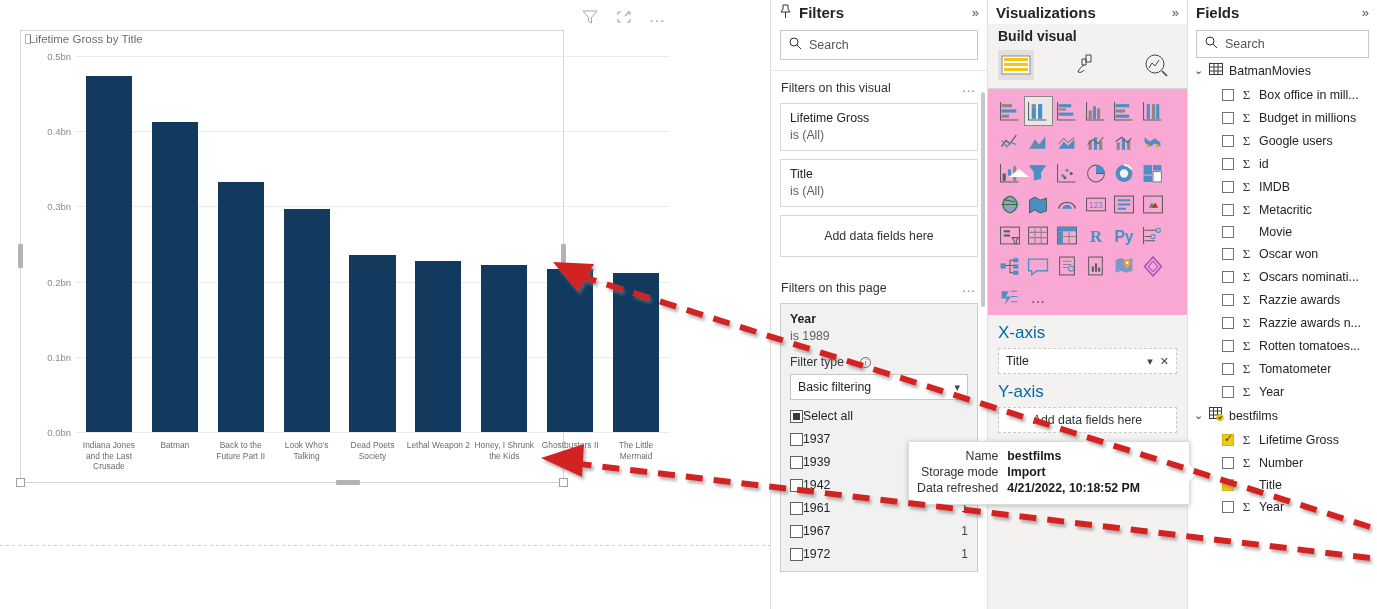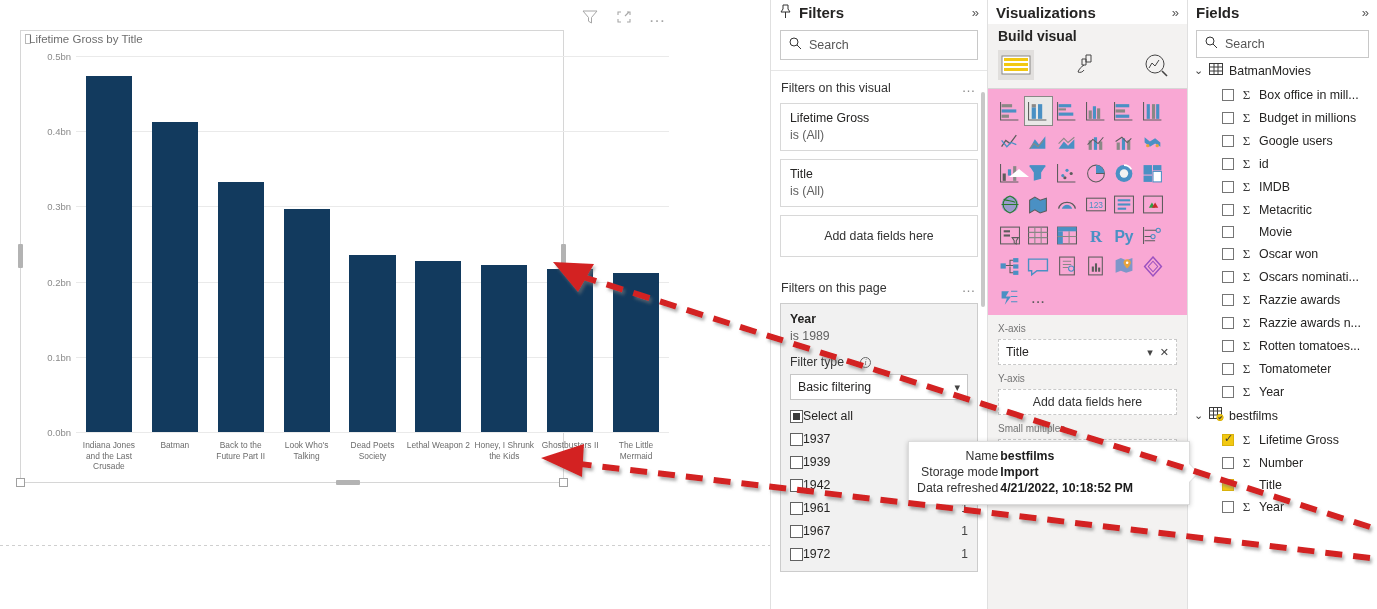--- a/index.html
+++ b/index.html
@@ -111,21 +111,21 @@
   .tab-btn { width:36px; height:30px; display:flex; align-items:center; justify-content:center; cursor:pointer; }
   .tab-btn.active { background:#e1dfdd; }
   .viz-arrow { width:0; height:0; border-left:10px solid transparent; border-right:10px solid transparent;
     border-bottom:8px solid #fff; position:absolute; left:21px; top:80px; }
   .viz-grid-wrap { border-top:1px solid #d6d6d6; margin:8px 0 0 0; padding:8px 20px 4px 8px; background:#f9a8d4; position:relative;text-align:center; }
   .viz-grid { display:grid; grid-template-columns:repeat(6,1fr); gap:3px 1px; }
   .viz-cell { height:28px; display:flex; align-items:center; justify-content:center; cursor:pointer; }
   .viz-cell.sel { outline:1px solid #8a8886; background:#e9e8e7; }
 
   .field-sect { padding:8px 10px 0 10px; }
-  .field-sect .fs-lbl { font-size:10px; color:#737373; }
+  .field-sect .fs-lbl { font-size:17px; color:#0369a1; }
   .well {
     margin-top:5px; height:26px; background:#fff; border:1px dashed #c9c9c9;
     display:flex; align-items:center; padding:0 7px; font-size:12.3px; color:#252423;
   }
   .well.empty { justify-content:center; color:#333; border:1px dashed #c9c9c9; }
   .well .wicons { margin-left:auto; display:flex; gap:7px; color:#444; font-size:11px; }
 
   
   #fields-pane { position:absolute; left:1188px; top:0; width:189px; height:609px; background:#fff; }
   .fld-search { margin:6px 8px 0 8px; height:28px; border:1px solid #c8c8c8; display:flex; align-items:center; padding:0 8px; gap:7px; }
@@ -141,21 +141,21 @@
   .fld-name { white-space:nowrap; overflow:hidden; text-overflow:ellipsis; }
 
   
   #tooltip {
     position:absolute; left:908px; top:441px; width:282px; height:64px;
     background:#fff; border:1px solid #dcdcdc; box-shadow:0 1px 5px rgba(0,0,0,.22);
     padding:6px 10px 6px 8px; z-index:40;
   }
   #tooltip table { border-collapse:collapse; font-size:12.3px; }
   #tooltip td { padding:1px 0; }
-  #tooltip .k { color:#333; text-align:right; padding-right:2px; white-space:nowrap; }
+  #tooltip .k { color:#333; text-align:right; padding-right:9px; white-space:nowrap; }
   #tooltip .v { color:#1b1b1b; font-weight:bold; white-space:nowrap; }
   #tooltip .tail { position:absolute; right:-9px; top:22px; width:0; height:0;
     border-top:9px solid transparent; border-bottom:9px solid transparent; border-left:9px solid #fff;
     filter:drop-shadow(1px 0 0 #dcdcdc); }
 
   
   #annot { position:absolute; left:0; top:0; width:1377px; height:609px; pointer-events:none; z-index:60; }
 </style>
 </head>
 <body>

